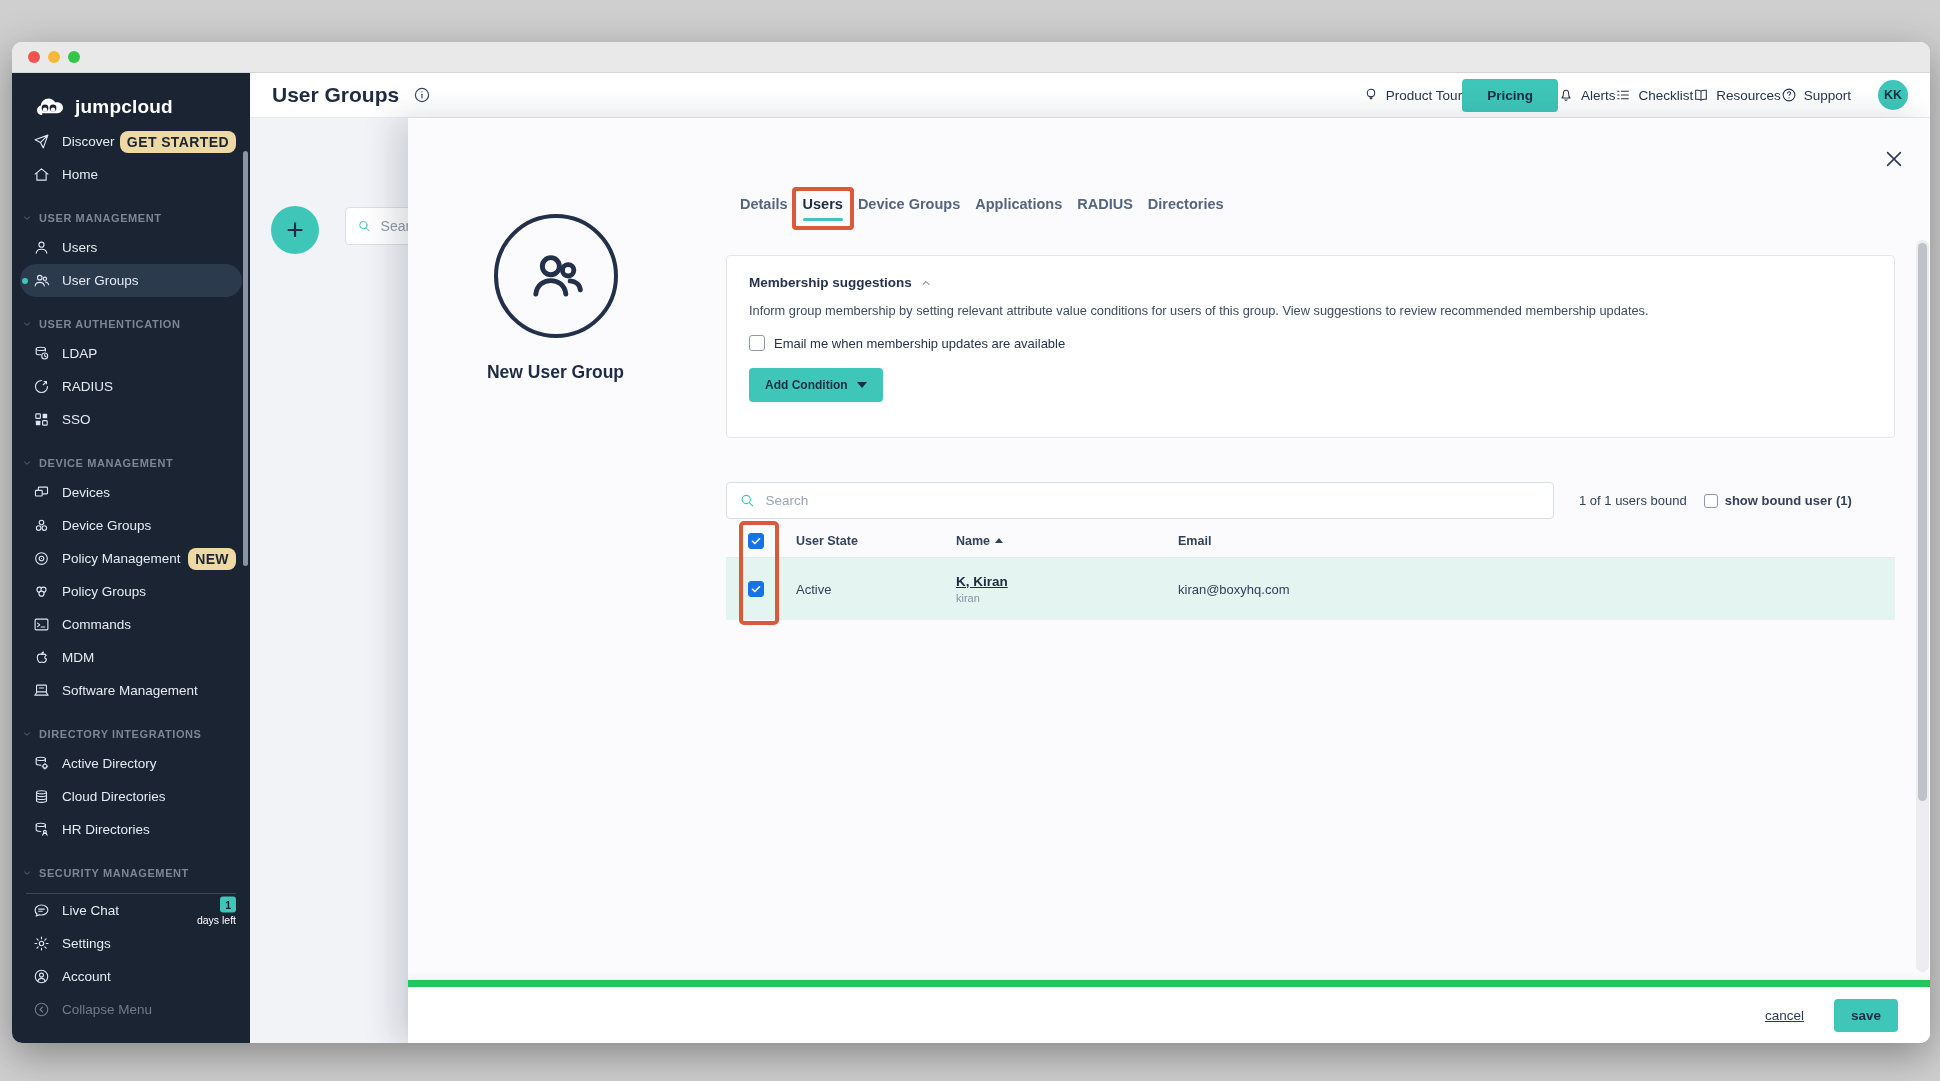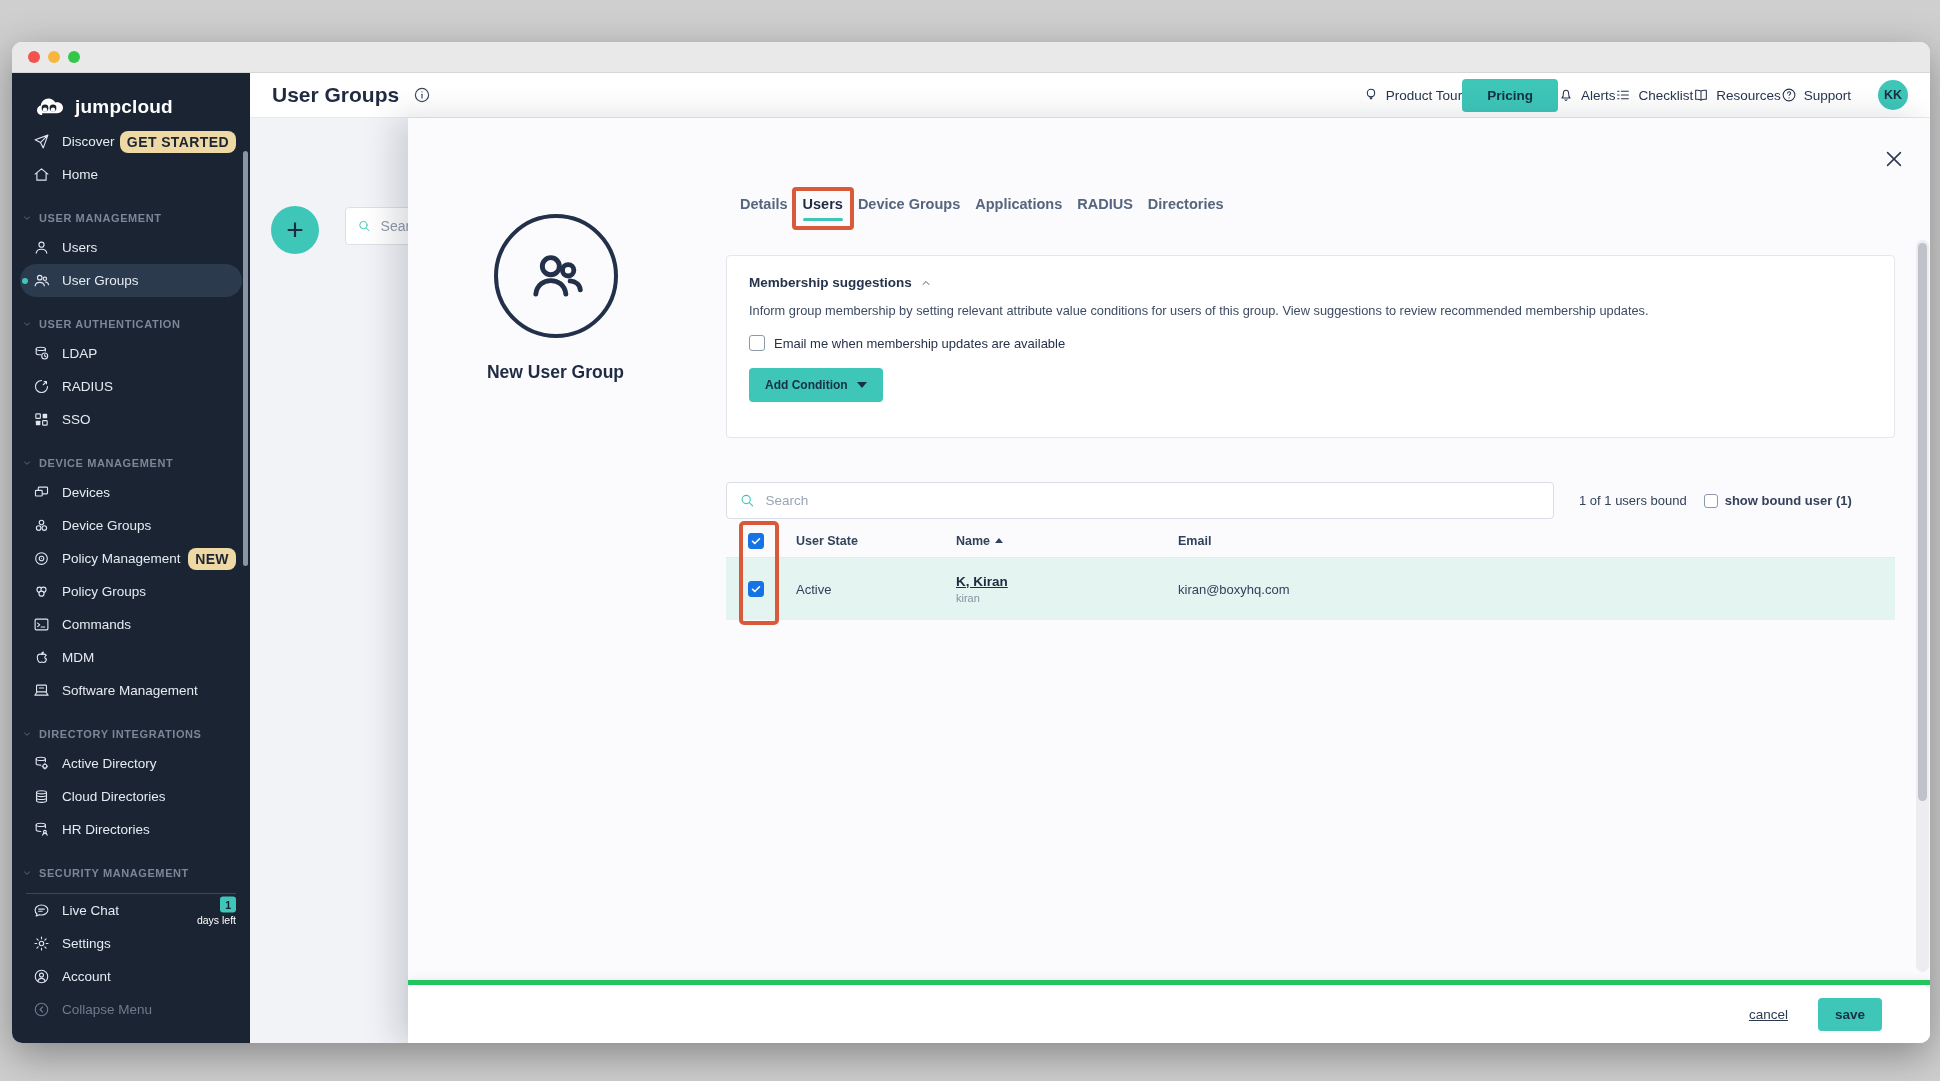--- a/index.html
+++ b/index.html
@@ -98,21 +98,21 @@
   .t-row{ display:flex; align-items:center; height:62px; background:var(--mint); font-size:13px; color:#33425b; }
   .col-cb{ width:22px; margin-left:22px; display:flex; align-items:center; }
   .col-state{ width:132px; margin-left:26px; }
   .col-name{ width:222px;margin-left:28px; }
   .col-email{ flex:1; }
   .sort-ic{ display:inline-block; width:0; height:0; border-left:4px solid transparent; border-right:4px solid transparent; border-bottom:5px solid #33425b; margin-left:5px; vertical-align:2px; }
   .name-link{ font-size:13.5px; font-weight:bold; color:var(--ink); text-decoration:underline; cursor:pointer; }
   .name-sub{ font-size:11px; color:#8593a5; margin-top:3px; }
   .col-annotation{ position:absolute; left:13px; top:-3px; width:40px; height:104px; border:4px solid var(--orange); border-radius:5px; pointer-events:none; }
 
-  .modal-footer{ position:absolute; left:0; right:0; bottom:0; height:63px; background:#fff; border-top:5px solid #22c55e; box-shadow:0 -3px 8px rgba(0,0,0,.04); display:flex; align-items:center; justify-content:flex-end; gap:30px; padding-right:48px; }
+  .modal-footer{ position:absolute; left:0; right:0; bottom:0; height:63px; background:#fff; border-top:7px solid #22c55e; box-shadow:0 -3px 8px rgba(0,0,0,.04); display:flex; align-items:center; justify-content:flex-end; gap:30px; padding-right:32px; }
   .cancel-link{ font-size:13.5px; color:#2a3950; text-decoration:underline; cursor:pointer; }
   .save-btn{ background:var(--accent); border:none; border-radius:4px; color:#173042; font-size:13.5px; font-weight:bold; font-family:inherit; padding:9px 17px; cursor:pointer; }
 
   .modal-track{ position:absolute; right:1px; top:122px; width:13px; height:732px; background:#ededf1; border-radius:7px; }
   .modal-thumb{ position:absolute; right:3px; top:125px; width:9px; height:558px; background:#bfc2c8; border-radius:5px; }
 
   .icon{ display:inline-flex; }
   .icon svg{ width:100%; height:100%; fill:none; stroke:currentColor; stroke-width:1.6; stroke-linecap:round; stroke-linejoin:round; }
 </style>
 </head>

